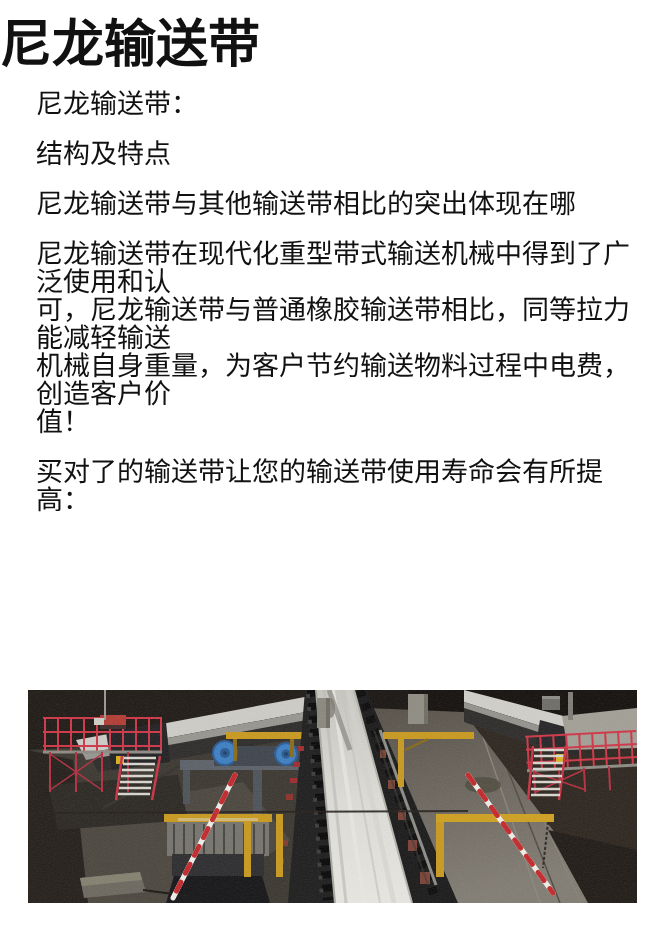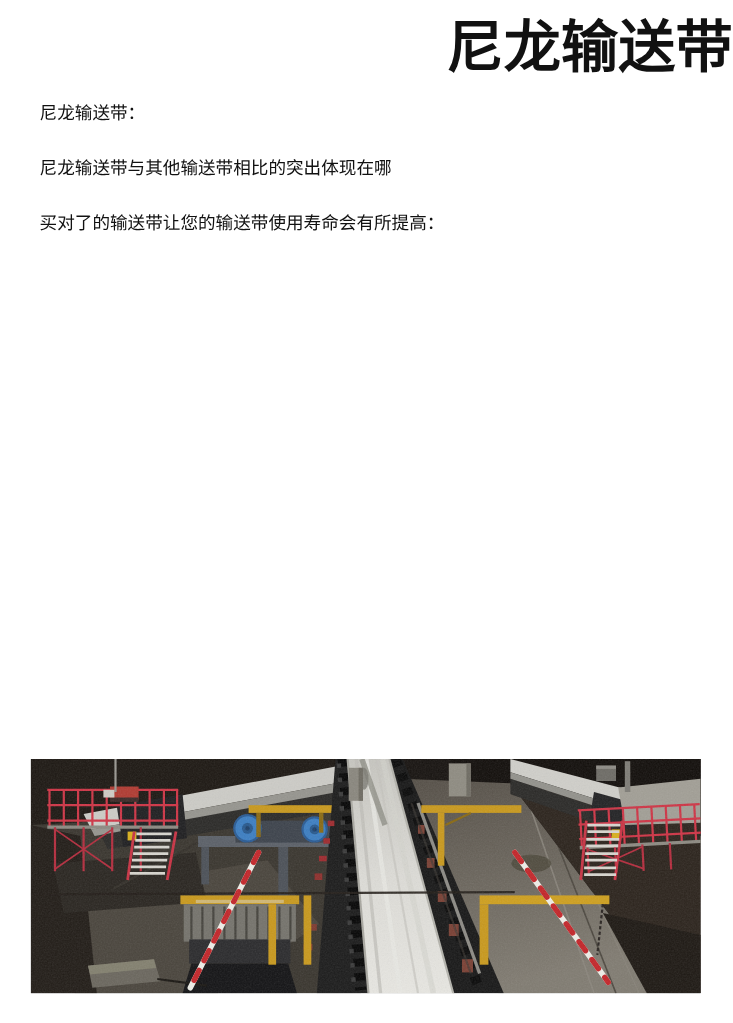--- a/index.html
+++ b/index.html
@@ -3,43 +3,48 @@
 <meta charset="utf-8">
 <style>
   html,body{margin:0;padding:0;}
   body{
     width:666px;height:930px;position:relative;overflow:hidden;
     background:#ffffff;color:#111111;
     font-family:"Liberation Sans","DejaVu Sans",sans-serif;
   }
   h1.page-title{
     margin:0;padding-top:12px;font-size:52px;line-height:64px;
-    font-weight:700;text-align:right;letter-spacing:0;
+    font-weight:700;text-align:left;letter-spacing:0;
   }
   .content{
     margin:14px 30px 0 36px;
-    font-size:16px;line-height:28px;
+    font-size:27px;line-height:28px;
   }
   .content p{
     margin:0 0 22px 0;
     white-space:pre-line; 
   }
   figure.photo{
     position:absolute;left:28px;top:690px;width:609px;height:213px;margin:0;
   }
   figure.photo svg{display:block;width:609px;height:213px;}
 </style>
 </head>
 <body>
 
 <h1 class="page-title">尼龙输送带</h1>
 
 <div class="content">
   <p>尼龙输送带：</p>
+  <p>结构及特点</p>
   <p>尼龙输送带与其他输送带相比的突出体现在哪</p>
+  <p>尼龙输送带在现代化重型带式输送机械中得到了广泛使用和认
+可，尼龙输送带与普通橡胶输送带相比，同等拉力能减轻输送
+机械自身重量，为客户节约输送物料过程中电费，创造客户价
+值！</p>
   <p>买对了的输送带让您的输送带使用寿命会有所提高：</p>
 </div>
 
 <figure class="photo" role="img" aria-label="煤场双线带式输送机现场照片：中央输送带、左右红色检修平台与扶梯、蓝色卷盘、黄色门架、红白警示杆">
 <svg viewBox="0 0 609 213" preserveAspectRatio="none">
   <defs>
     <linearGradient id="beltGrad" x1="0" y1="0" x2="0" y2="1">
       <stop offset="0" stop-color="#c7c6c0"></stop>
           <stop offset="0.5" stop-color="#dddcd7"></stop>
           <stop offset="1" stop-color="#e8e7e2"></stop>

